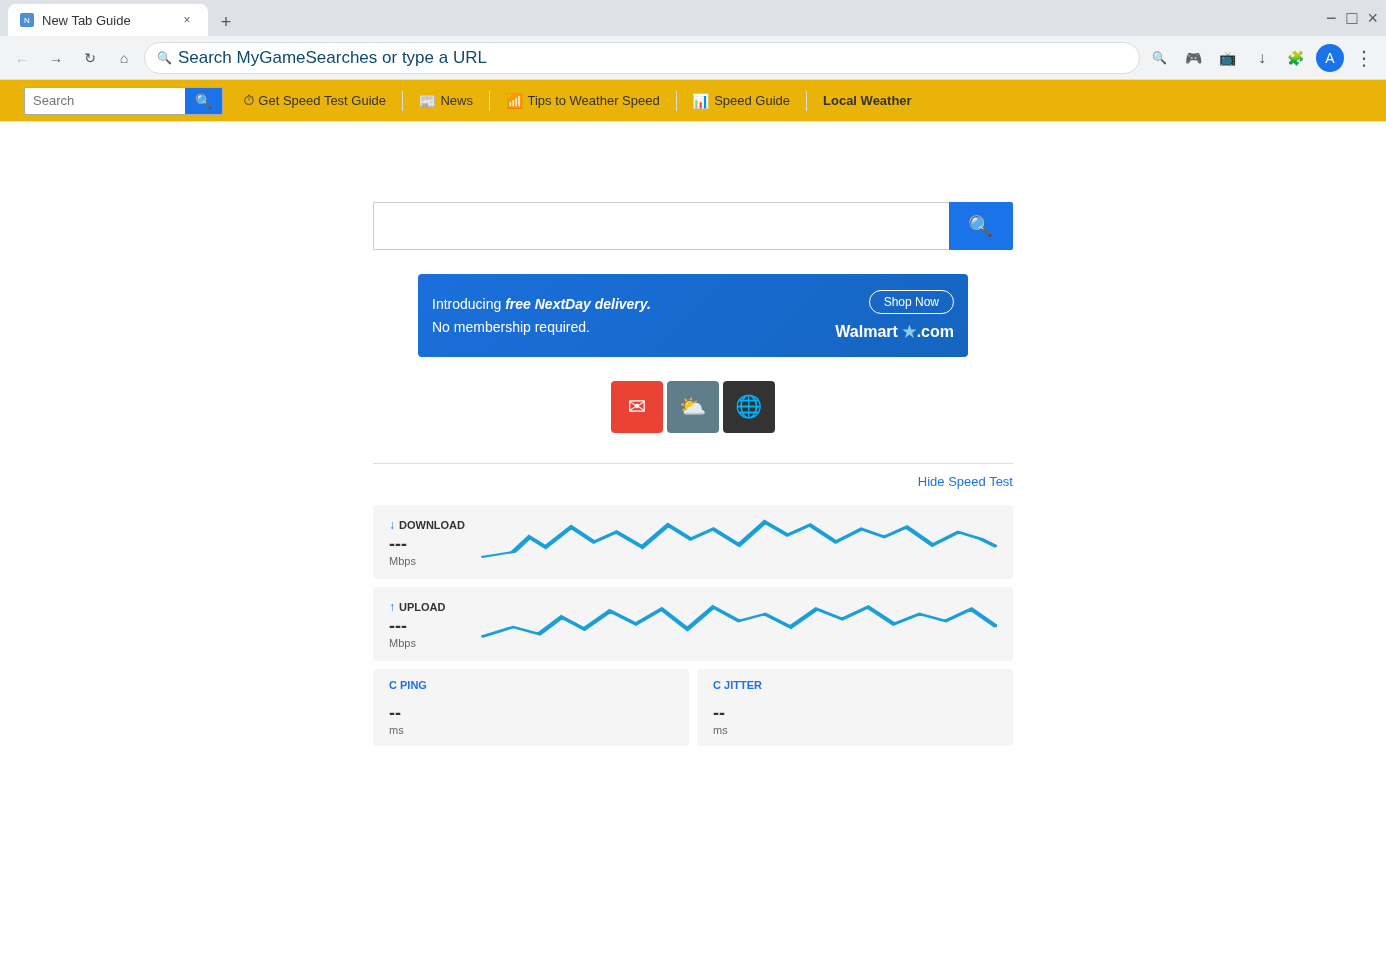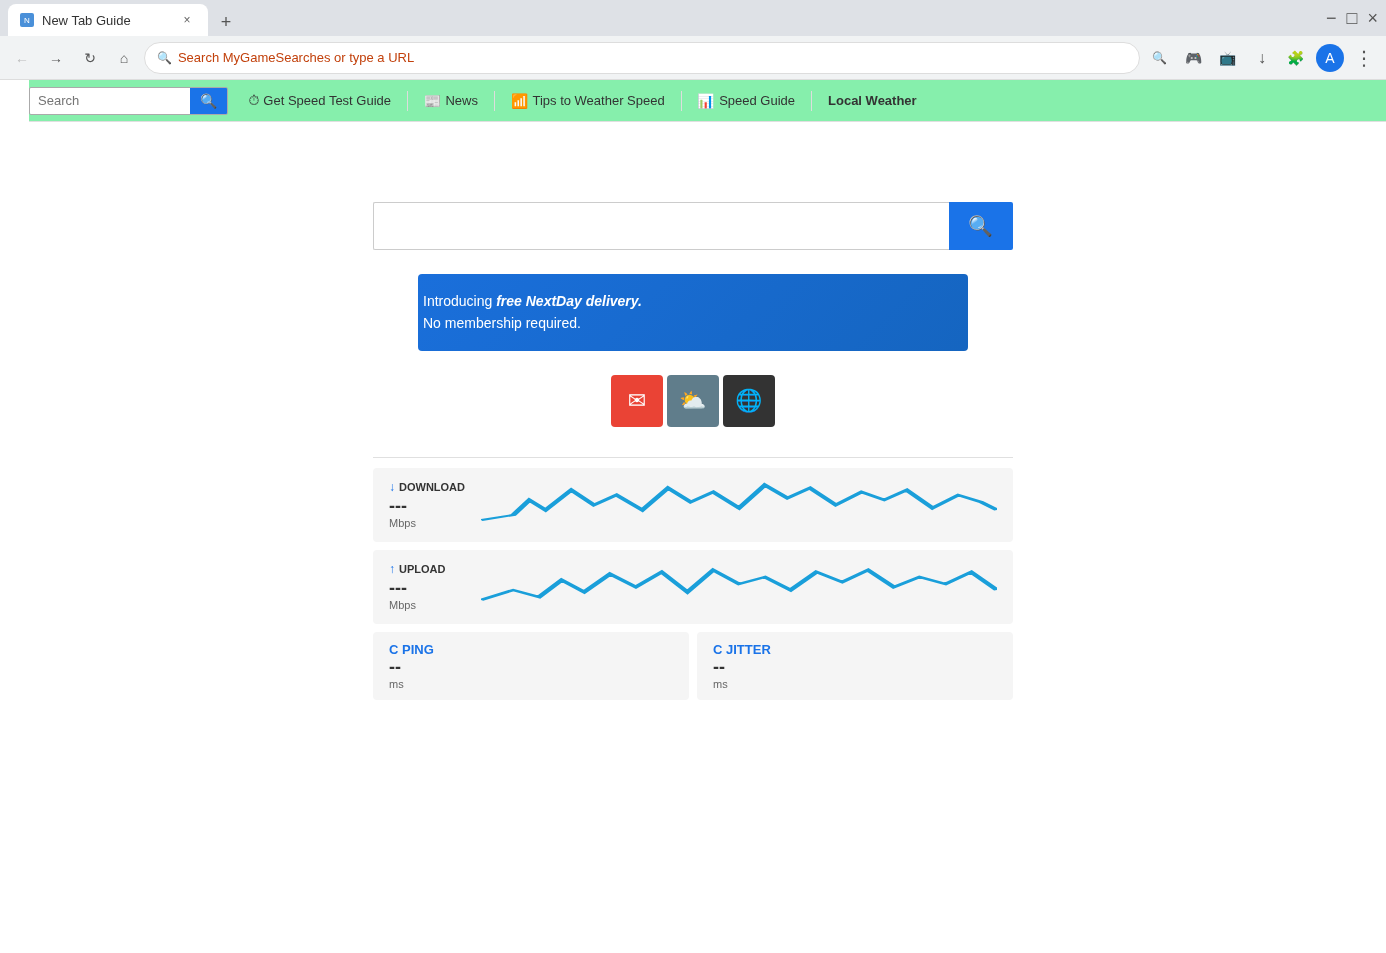--- a/index.html
+++ b/index.html
@@ -104,28 +104,27 @@
     .profile-icon {
       width: 28px; height: 28px;
       border-radius: 50%;
       background: #1a73e8;
       display: flex; align-items: center; justify-content: center;
       color: #fff; font-size: 14px; cursor: pointer;
     }
 
     
     .ext-toolbar {
-      background: #86efac;
+      background: #eab308;
       height: 42px;
       display: flex;
       align-items: center;
-      padding: 0 0;
+      padding: 0 24px;
       border-bottom: 1px solid #e0e0e0;
       gap: 4px;
-      margin-left: 29px;
     }
     .search-box-toolbar {
       display: flex;
       border: 1px solid #aaa;
       border-radius: 2px;
       height: 28px;
       overflow: hidden;
       margin-right: 8px;
     }
     .search-input-toolbar {
@@ -196,21 +195,21 @@
       color: #fff;
       font-size: 20px;
       border-radius: 0 2px 2px 0;
     }
 
     
     .ad-banner {
       width: 550px;
       background: linear-gradient(135deg, #1a6fdb 0%, #1565c0 100%);
       border-radius: 4px;
-      padding: 16px 5px;
+      padding: 16px 14px;
       margin-bottom: 24px;
       display: flex;
       align-items: center;
       justify-content: space-between;
       color: #fff;
     }
     .ad-text { font-size: 14px; line-height: 1.6; }
     .ad-text strong { font-weight: bold; font-style: italic; }
     .ad-right { display: flex; flex-direction: column; align-items: flex-end; gap: 8px; }
     .shop-now-btn {
@@ -322,24 +321,24 @@
       display: flex;
       gap: 8px;
     }
     .ping-card {
       background: #f5f5f5;
       border-radius: 4px;
       padding: 10px 16px;
       flex: 1;
     }
     .ping-label {
-      font-size: 13px;
+      font-size: 11px;
       font-weight: bold;
       color: #1a73e8;
-      margin-bottom: 0;
+      margin-bottom: 12px;
     }
     .ping-value { font-size: 18px; color: #333; font-weight: bold; }
     .ping-unit { font-size: 11px; color: #666; }
 
     
     .wave-chart { width: 100%; height: 50px; }
   </style>
 </head>
 <body>
 
@@ -359,21 +358,21 @@
   </div>
 </div>
 
 <div class="address-bar">
   <div class="nav-btn disabled">←</div>
   <div class="nav-btn">→</div>
   <div class="nav-btn">↻</div>
   <div class="nav-btn">⌂</div>
   <div class="url-bar">
     <span class="url-bar-lock">🔍</span>
-    <span class="url-text" style="color:#c2410c; font-size:13px;">Search MyGameSearches or type a URL</span>
+    <span class="url-text" style="color:#0c4a6e; font-size:17px;">Search MyGameSearches or type a URL</span>
   </div>
   <div class="toolbar-icons">
     <div class="toolbar-icon-btn" style="font-size:12px;">🔍</div>
     <div class="toolbar-icon-btn">🎮</div>
     <div class="toolbar-icon-btn">📺</div>
     <div class="toolbar-icon-btn" style="font-size:16px;">↓</div>
     <div class="toolbar-icon-btn">🧩</div>
     <div class="profile-icon">A</div>
     <div class="toolbar-icon-btn" style="font-size:20px;">⋮</div>
   </div>
@@ -419,30 +418,37 @@
   <div class="center-search">
     <input class="center-search-input" type="text" placeholder="" style="">
     <button class="center-search-btn">🔍</button>
   </div>
 
   <div class="ad-banner">
     <div class="ad-text">
       <span>Introducing </span><strong>free NextDay delivery.</strong><br>
       <span>No membership required.</span>
     </div>
+    <div class="ad-right">
+      <button class="shop-now-btn">Shop Now</button>
+      <div class="walmart-logo">
+        Walmart <span class="walmart-star">★</span>.com
+      </div>
+    </div>
   </div>
 
   <div class="quick-access">
     <div class="quick-icon quick-mail">✉</div>
     <div class="quick-icon quick-weather">⛅</div>
     <div class="quick-icon quick-news">🌐</div>
   </div>
 
   <div class="divider-full"></div>
 
+  <div class="hide-speed-test">Hide Speed Test</div>
 
   <div class="speed-test-widget">
 
 
     <div class="speed-stats">
 
       <div class="stat-card">
         <div class="stat-info">
           <div class="stat-label">
             <span class="stat-arrow-down">↓</span>

